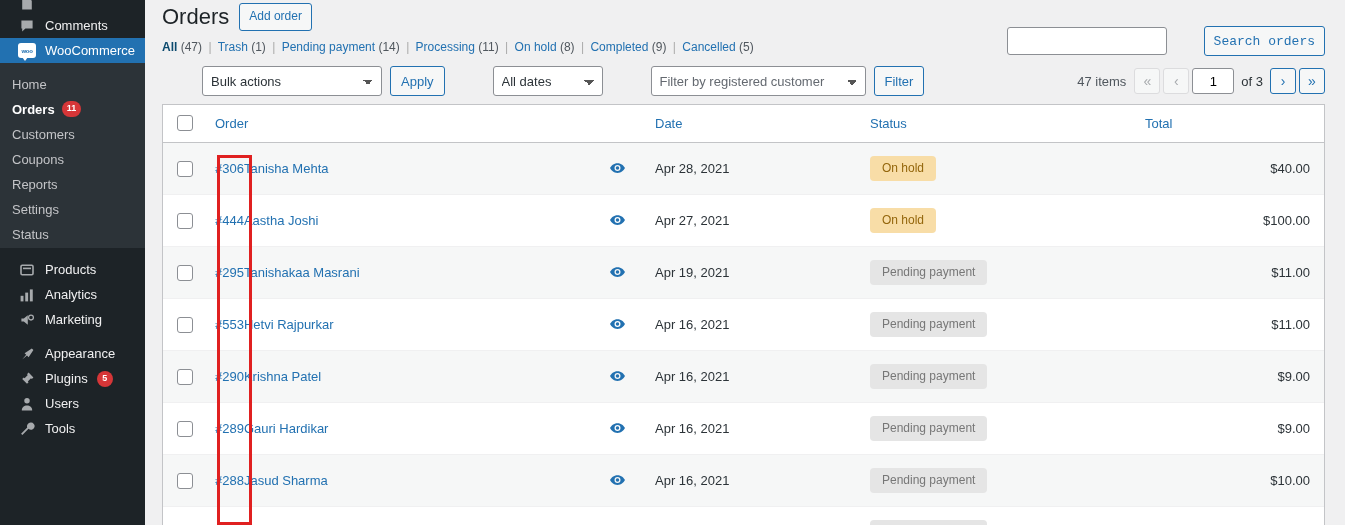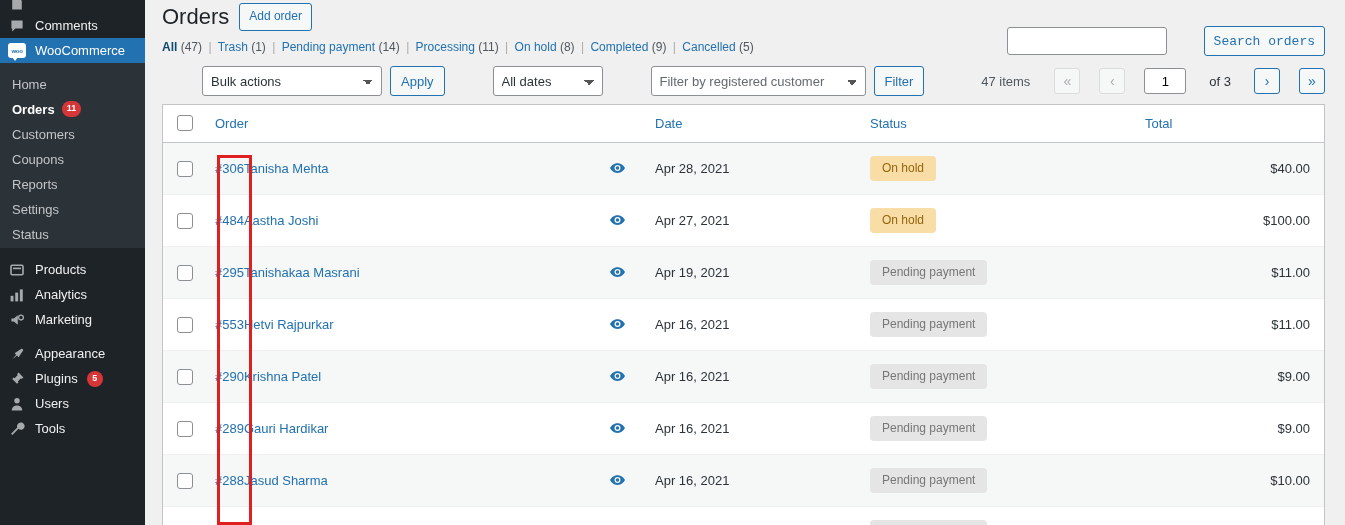--- a/index.html
+++ b/index.html
@@ -12,21 +12,21 @@
   .screen { position: relative; width: 1345px; height: 525px; display: flex; }
 
   
   .sidebar {
     width: 145px; height: 525px; flex: 0 0 145px;
     background: #1d2327; color: #f0f0f1;
     font-size: 13px; position: relative; overflow: hidden;
   }
   .nav-item {
     display: flex; align-items: center; gap: 9px;
-    height: 25px; padding: 0 0 0 8px;
+    height: 25px; padding: 0 0 0 18px;
     color: #f0f0f1; cursor: pointer; position: relative;
   }
   .nav-item .label { font-size: 13px; line-height: 1; white-space: nowrap; }
   .nav-item .ico {
     width: 18px; height: 18px; flex: 0 0 18px;
     display: flex; align-items: center; justify-content: center;
     color: #a7aaad;
   }
   .nav-item .ico svg { display: block; }
   .nav-item.cut { height: 13px; overflow: hidden; align-items: flex-end; }
@@ -127,21 +127,21 @@
     border-radius: 3px; background: #fff; padding: 0 7px;
     font-size: 13px; font-family: inherit;
   }
   .btn-search {
     height: 30px; border: 1px solid #2271b1; color: #2271b1;
     background: #f6f7f7; border-radius: 3px; font-size: 13px;
     padding: 0 9px; cursor: pointer; font-family: Liberation Mono, monospace; margin-left: 31px;
   }
   .pager {
     position: absolute; right: 20px; top: 68px;
-    display: flex; align-items: center; gap: 19px; font-size: 13px; color: #2c3338;
+    display: flex; align-items: center; gap: 3px; font-size: 13px; color: #2c3338;
   }
   .pager .items { margin-right: 5px; color: #50575e; }
   .pg {
     width: 26px; height: 26px; border: 1px solid #2271b1; color: #2271b1;
     background: #f6f7f7; border-radius: 3px; font-size: 14px;
     display: flex; align-items: center; justify-content: center; cursor: pointer;
     font-family: inherit;
   }
   .pg.disabled { border-color: #dcdcde; color: #a7aaad; cursor: default; }
   .pg-num {
@@ -405,21 +405,21 @@
                     <circle cx="10" cy="6.5" r="2.3" fill="#2271b1"></circle>
                   </svg></span></td>
               <td class="col-date">Apr 28, 2021</td>
               <td class="col-status"><span class="status on-hold">On hold</span></td>
               <td class="col-total">$40.00</td>
             </tr>
             <tr class="">
               <td class="cb-col">
                 <input type="checkbox" style="">
               </td>
-              <td class="col-order"><a class="ordlink"><span class="ordnum">#484</span></a><a class="ordlink"><span>Aastha Joshi</span></a></td>
+              <td class="col-order"><a class="ordlink"><span class="ordnum">#444</span></a><a class="ordlink"><span>Aastha Joshi</span></a></td>
               <td class="col-preview"><span class="eye"><svg width="15" height="10" viewBox="0 0 20 13">
                     <path fill="#2271b1" d="M10 0C5 0 1.5 3.5 0 6.5 1.5 9.5 5 13 10 13s8.5-3.5 10-6.5C18.5 3.5 15 0 10 0zm0 10.5a4 4 0 110-8 4 4 0 010 8z"></path>
                     <circle cx="10" cy="6.5" r="2.3" fill="#2271b1"></circle>
                   </svg></span></td>
               <td class="col-date">Apr 27, 2021</td>
               <td class="col-status"><span class="status on-hold">On hold</span></td>
               <td class="col-total">$100.00</td>
             </tr>
             <tr class="alt">
               <td class="cb-col">

